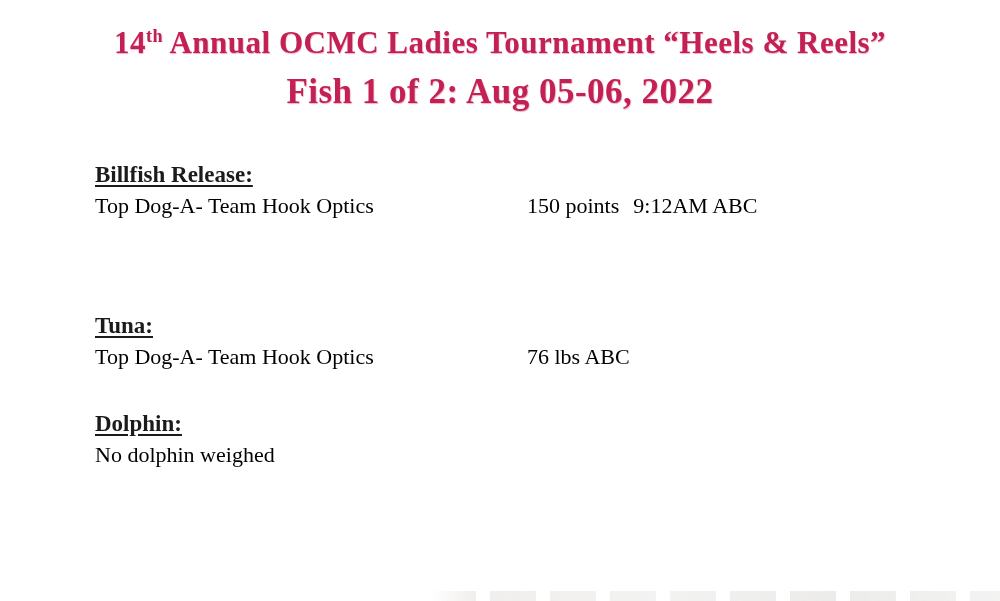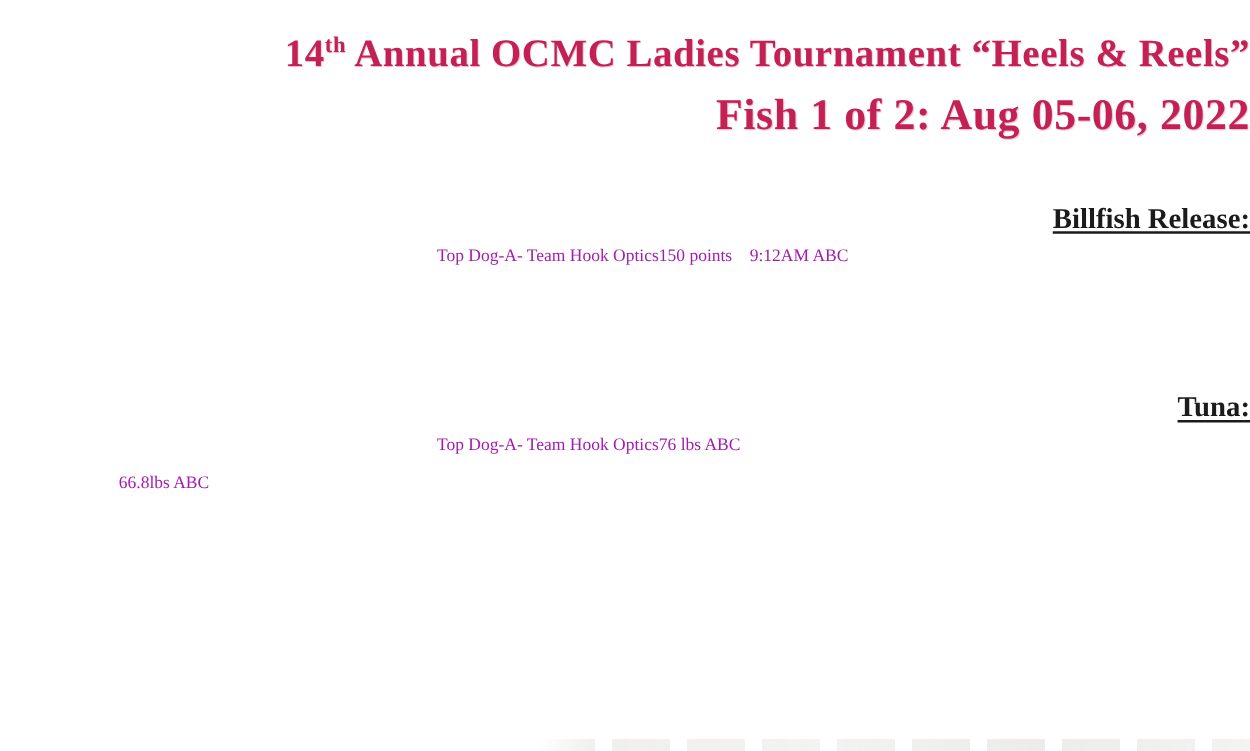--- a/index.html
+++ b/index.html
@@ -1,15 +1,15 @@
 <!DOCTYPE html>
 <html><head>
 <meta charset="utf-8">
 <style>
-  * { margin: 0; padding: 0; box-sizing: border-box; text-align: right; }
+  * { margin: 0; padding: 0; box-sizing: border-box; }
   html, body { background: #ffffff; }
   body {
     width: 1000px;
     height: 601px;
     position: relative;
     overflow: hidden;
     font-family: "Liberation Serif", "DejaVu Serif", serif;
     color: #1b1b1b;
   }
   .page { width: 1000px; height: 601px; position: relative; }
@@ -54,23 +54,23 @@
     font-weight: bold;
     line-height: 33px;
     text-decoration: underline;
     text-decoration-thickness: 2px;
     text-underline-offset: 3px;
     color: #1b1b1b;
     margin-top: 29px;
   }
   .row {
     display: flex;
-    font-size: 14px;
+    font-size: 22px;
     line-height: 30px;
-    color: #a21caf;
+    color: #000000;
     font-family: Liberation Serif, serif;
   }
   .row-name { width: 432px; flex: 0 0 432px; }
   .row-result { white-space: pre; }
   .row-detail { margin-left: 14px; white-space: pre; }
 
   .section-billfish { margin-bottom: 88px; }
   .section-tuna    { margin-bottom: 35px; }
 
   
@@ -118,22 +118,27 @@
 
     <div class="section-tuna">
       <div class="section-heading">Tuna:</div>
       <div class="row">
         <span class="row-name">Top Dog-A- Team Hook Optics</span>
         <span class="row-result">76 lbs ABC</span>
       </div>
       <div class="row">
       </div>
       <div class="row">
-        <span class="row-result">66.8lbs ABC</span>
       </div>
     </div>
 
+    <div class="section-dolphin">
+      <div class="section-heading">Dolphin:</div>
+      <div class="row">
+        <span class="row-name">No dolphin weighed</span>
+      </div>
+    </div>
 
   </div>
 
   <div class="cutoff-artifact"></div>
 
 </div>
 
 </body></html>

